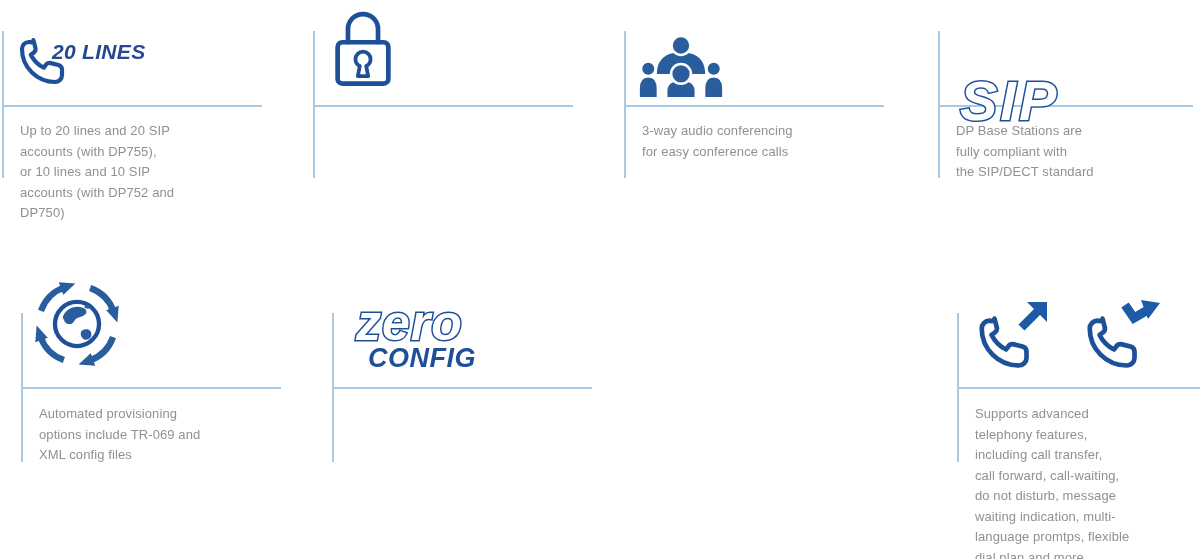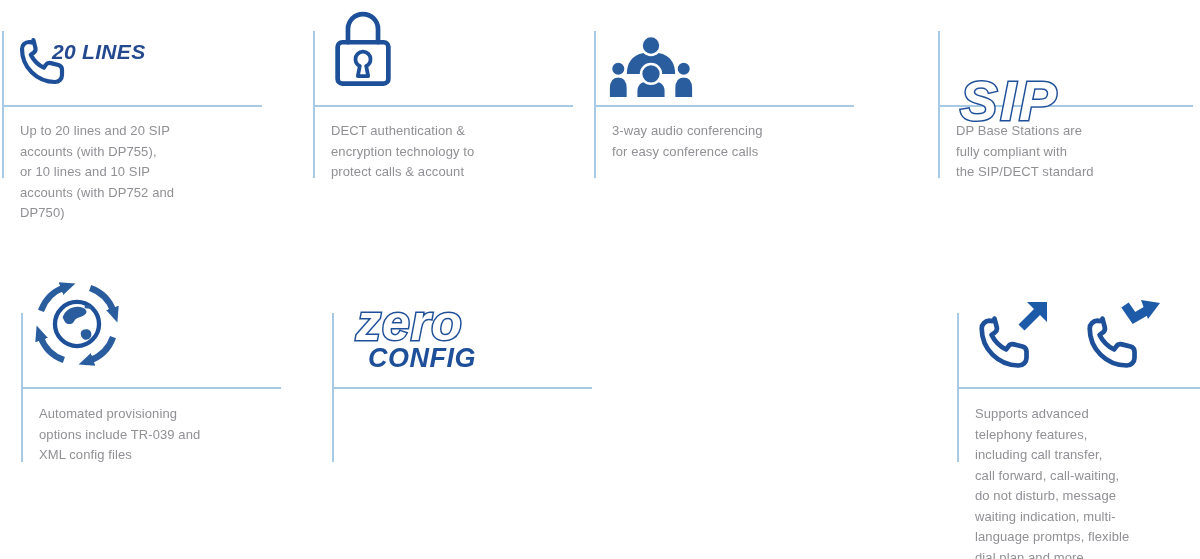--- a/index.html
+++ b/index.html
@@ -5,21 +5,21 @@
   html,body{margin:0;padding:0;background:#ffffff;}
   #stage{
     position:relative;width:1200px;height:559px;overflow:hidden;
     font-family:"Liberation Sans",sans-serif;background:#ffffff;padding-left:13px;
   }
   .cell{position:absolute;width:312px;}
   .row1{top:0;height:270px;}
   .row2{top:270px;height:289px;margin-left:19px;}
   .c-col1{left:2px;}
   .c-col2{left:313px;}
-  .c-col3{left:594px;}
+  .c-col3{left:624px;}
   .c-col4{left:938px;}
   .vline{position:absolute;left:0;width:2px;background:#a7c9e3;}
   .row1 .vline{top:31px;height:147px;}
   .row2 .vline{top:43px;height:149px;}
   .hline{position:absolute;left:0;height:2px;background:#a7c9e3;width:260px;}
   .row1 .hline{top:105px;}
   .row2 .hline{top:117px;}
   .c-col4 .hline{width:255px;}
   .desc{
     position:absolute;left:18px;width:288px;
@@ -63,23 +63,20 @@
   <div class="cell row1 c-col2">
     <div class="vline"></div>
     <div class="hline"></div>
     <div class="iconbox" style="left:19px;top:2px;">
       <svg width="62" height="88" viewBox="0 0 66 92">
         <path class="stroke-ic" stroke-width="5" d="M17 42 V28 a16 16 0 0 1 32 0 v14"></path>
         <rect class="stroke-ic" stroke-width="5" x="6" y="42" width="54" height="44" rx="5"></rect>
         <path class="stroke-ic" stroke-width="4" d="M33 52 a8 8 0 0 1 8 8 c0 3.2 -1.9 6 -4.6 7.2 L38.5 78 h-11 l2.1 -10.8 C26.9 66 25 63.2 25 60 a8 8 0 0 1 8 -8 z"></path>
       </svg>
     </div>
-    <div class="desc">DECT authentication &amp;
-encryption technology to
-protect calls &amp; account</div>
   </div>
 
   <div class="cell row1 c-col3">
     <div class="vline"></div>
     <div class="hline"></div>
     <div class="iconbox" style="left:13px;top:36px;">
       <svg width="88" height="62" viewBox="0 0 100 72">
         <path class="solid-ic" d="M22 44 C22 26 34 19 50 19 C66 19 78 26 78 44 Z"></path>
         <circle class="solid-ic" cx="50" cy="11" r="11" stroke="#ffffff" stroke-width="3"></circle>
         <path class="solid-ic" stroke="#ffffff" stroke-width="2.5" d="M1 72 v-11 C1 51 6 47 12 47 c6 0 11 4 11 14 v11 z"></path>
@@ -123,21 +120,21 @@
         <path class="solid-ic" d="M56 29 c4 -2 8 0 7 3 l-7 -0.5 z"></path>
         <g fill="none" stroke="#2a5d9e" stroke-width="6.5">
           <path d="M10.4 34.3 A40 40 0 0 1 35 9.8" marker-end="url(#gah)"></path>
           <path d="M10.4 34.3 A40 40 0 0 1 35 9.8" marker-end="url(#gah)" transform="rotate(90 48 48)"></path>
           <path d="M10.4 34.3 A40 40 0 0 1 35 9.8" marker-end="url(#gah)" transform="rotate(180 48 48)"></path>
           <path d="M10.4 34.3 A40 40 0 0 1 35 9.8" marker-end="url(#gah)" transform="rotate(270 48 48)"></path>
         </g>
       </svg>
     </div>
     <div class="desc">Automated provisioning
-options include TR-039 and
+options include TR-069 and
 XML config files</div>
   </div>
 
   <div class="cell row2 c-col2">
     <div class="vline"></div>
     <div class="hline"></div>
     <div class="iconbox" style="left:22px;top:33px;">
       <svg width="140" height="70" viewBox="0 0 140 70">
         <text class="logo-text" x="2" y="37" font-size="50" letter-spacing="1" fill="#ffffff" stroke="#1e4f99" stroke-width="3" paint-order="stroke">zero</text>
         <text class="logo-text" x="14" y="64" font-size="27" letter-spacing="0.5" fill="#1e4f99">CONFIG</text>

